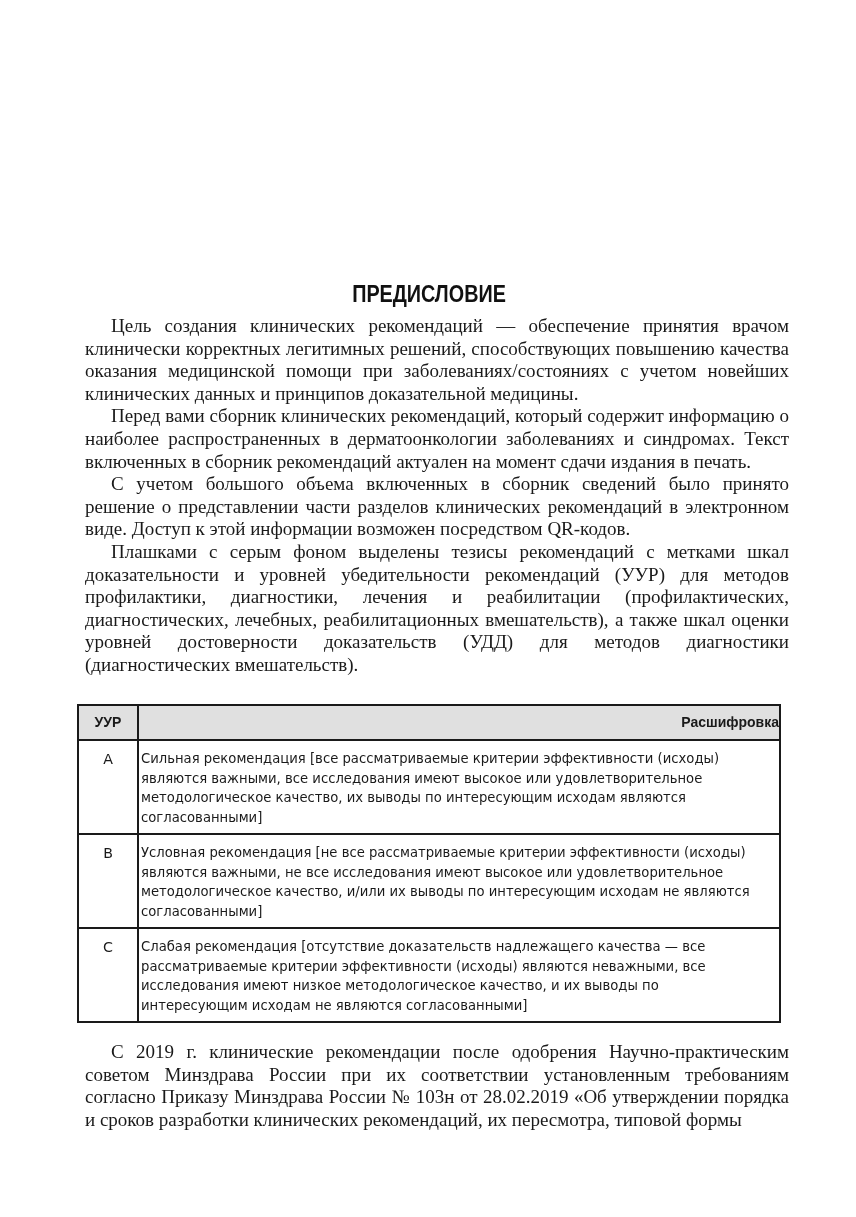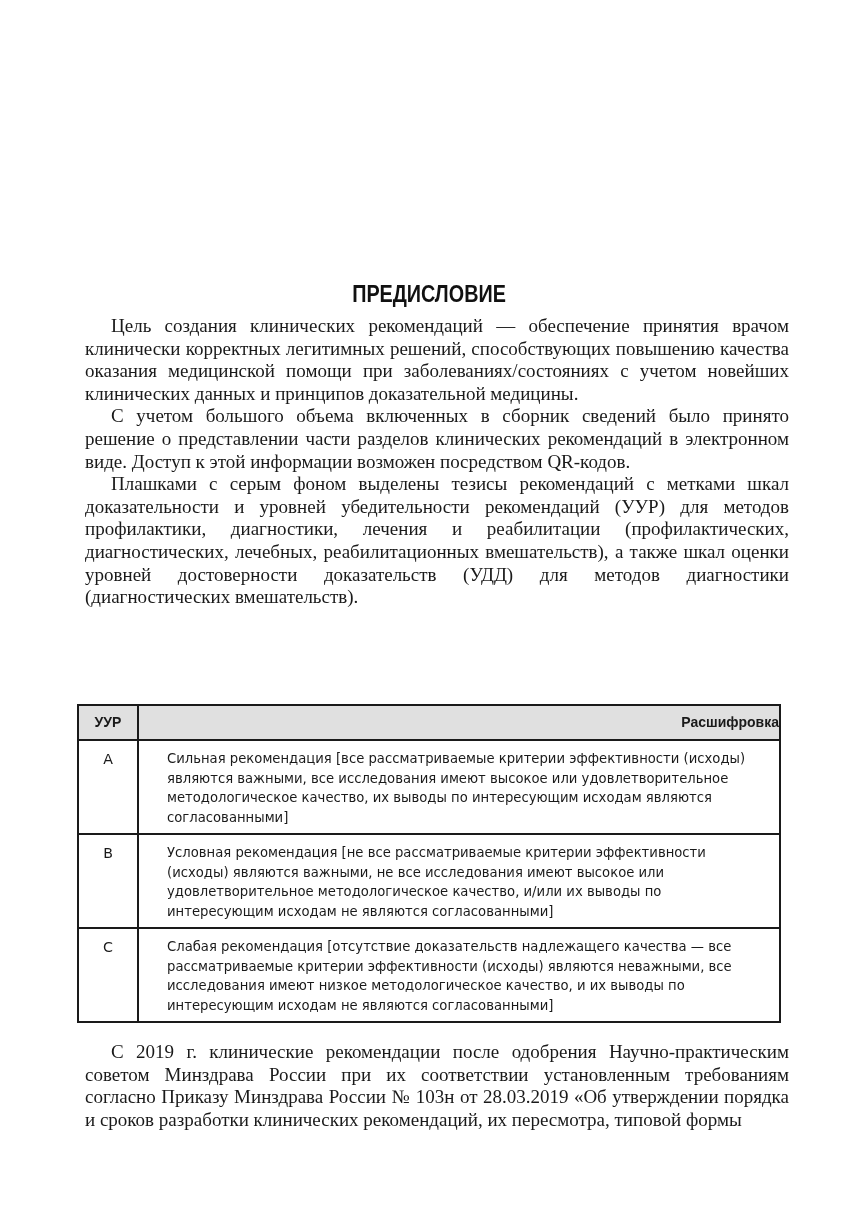--- a/index.html
+++ b/index.html
@@ -79,34 +79,35 @@
     margin-left: 12px;
   }
   table.uur th.col-code { width: 56px; text-align: center; }
   table.uur th.col-desc { text-align: right; }
   table.uur td.code {
     text-align: center;
     padding-top: 9px;
     width: 56px;
   }
   table.uur td.desc {
-    padding: 8px 10px 6px 28px;
+    padding: 8px 10px 6px 2px;
     text-align: left;
   }
   .cond { transform: scaleX(0.93); transform-origin: left; display: inline-block; width: 107%; }
 </style>
 </head>
 <body>
 
 <div class="page">
 
   <h1 class="title">ПРЕДИСЛОВИЕ</h1>
 
   <div class="body-text intro">
     <p>Цель создания клинических рекомендаций — обеспечение принятия врачом клинически корректных легитимных решений, способствующих повышению качества оказания медицинской помощи при заболеваниях/состояниях с учетом новейших клинических данных и принципов доказательной медицины.</p>
+    <p>Перед вами сборник клинических рекомендаций, который содержит информацию о наиболее распространенных в дерматоонкологии заболеваниях и синдромах. Текст включенных в сборник рекомендаций актуален на момент сдачи издания в печать.</p>
     <p>С учетом большого объема включенных в сборник сведений было принято решение о представлении части разделов клинических рекомендаций в электронном виде. Доступ к этой информации возможен посредством QR-кодов.</p>
     <p>Плашками с серым фоном выделены тезисы рекомендаций с метками шкал доказательности и уровней убедительности рекомендаций (УУР) для методов профилактики, диагностики, лечения и реабилитации (профилактических, диагностических, лечебных, реабилитационных вмешательств), а также шкал оценки уровней достоверности доказательств (УДД) для методов диагностики (диагностических вмешательств).</p>
   </div>
 
   <table class="uur">
     <thead>
       <tr>
         <th class="col-code">УУР</th>
         <th class="col-desc">Расшифровка</th>
       </tr>
@@ -121,16 +122,16 @@
         <td class="desc"><span class="cond">Условная рекомендация [не все рассматриваемые критерии эффективности (исходы) являются важными, не все исследования имеют высокое или удовлетворительное методологическое качество, и/или их выводы по интересующим исходам не являются согласованными]</span></td>
       </tr>
       <tr>
         <td class="code">C</td>
         <td class="desc"><span class="cond">Слабая рекомендация [отсутствие доказательств надлежащего качества — все рассматриваемые критерии эффективности (исходы) являются неважными, все исследования имеют низкое методологическое качество, и их выводы по интересующим исходам не являются согласованными]</span></td>
       </tr>
     </tbody>
   </table>
 
   <div class="body-text after">
-    <p>С 2019 г. клинические рекомендации после одобрения Научно-практическим советом Минздрава России при их соответствии установленным требованиям согласно Приказу Минздрава России № 103н от 28.03.2019 «Об утверждении порядка и сроков разработки клинических рекомендаций, их пересмотра, типовой формы</p>
+    <p>С 2019 г. клинические рекомендации после одобрения Научно-практическим советом Минздрава России при их соответствии установленным требованиям согласно Приказу Минздрава России № 103н от 28.02.2019 «Об утверждении порядка и сроков разработки клинических рекомендаций, их пересмотра, типовой формы</p>
   </div>
 
 </div>
 
 </body></html>

